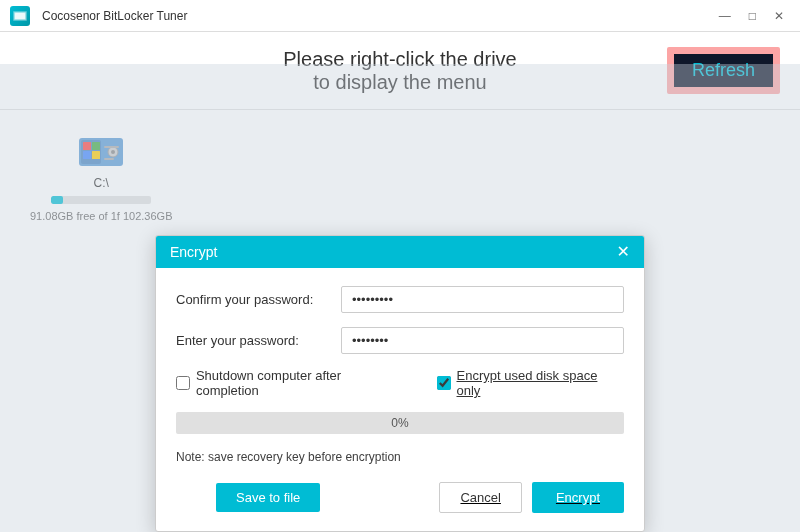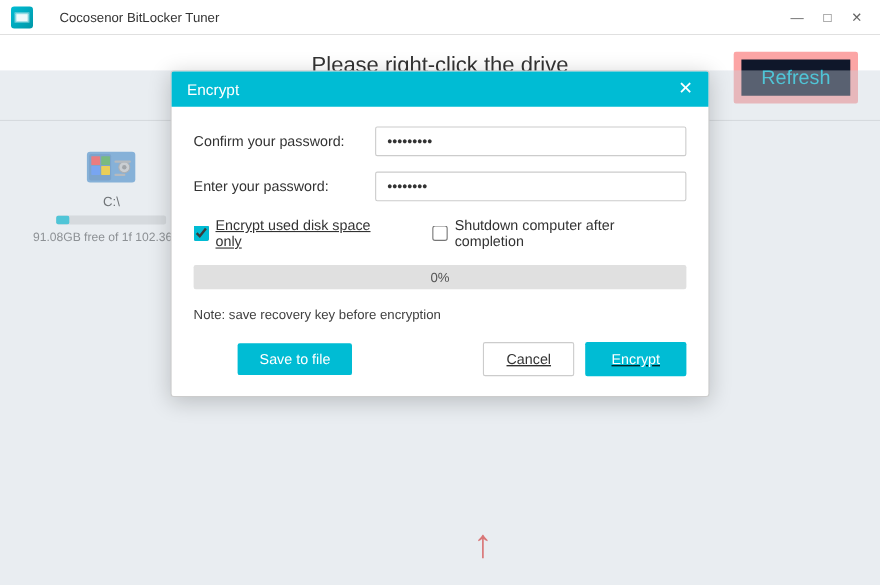--- a/index.html
+++ b/index.html
@@ -18,21 +18,21 @@
       height: 32px;
       display: flex;
       align-items: center;
       padding: 0 10px;
       border-bottom: 1px solid #ddd;
       justify-content: space-between;
     }
     .titlebar-left {
       display: flex;
       align-items: center;
-      gap: 24px;
+      gap: 12px;
     }
     .app-icon {
       width: 20px;
       height: 20px;
       background: linear-gradient(135deg, #00bcd4, #0097a7);
       border-radius: 3px;
       display: flex;
       align-items: center;
       justify-content: center;
       font-size: 10px;
@@ -129,21 +129,21 @@
     
     .overlay {
       position: absolute;
       top: 32px;
       left: 0;
       right: 0;
       bottom: 0;
       background: rgba(200, 210, 220, 0.4);
       z-index: 10;
       display: flex;
-      align-items: flex-start;
+      align-items: flex-end;
       justify-content: center;
     }
 
     
     .dialog {
       background: #fff;
       border: 1px solid #ccc;
       border-radius: 3px;
       width: 490px;
       box-shadow: 0 4px 20px rgba(0,0,0,0.2);
@@ -382,26 +382,26 @@
           <input type="password" class="form-input" value="123456789" style="">
         </div>
 
         <div class="form-row">
           <label class="form-label">Enter your password:</label>
           <input type="password" class="form-input" value="12345678" style="">
         </div>
 
         <div class="checkbox-row">
           <label class="checkbox-item">
+            <input type="checkbox" style="">
+            <span>Shutdown computer after completion</span>
+          </label>
+          <label class="checkbox-item">
             <input type="checkbox" checked="" style="">
             <span class="checkbox-label-underline">Encrypt used disk space only</span>
-          </label>
-          <label class="checkbox-item">
-            <input type="checkbox" style="">
-            <span>Shutdown computer after completion</span>
           </label>
         </div>
 
         <div class="progress-container">
           <div class="progress-bar">
             <div class="progress-fill" style="width: 0%"></div>
             <span class="progress-text">0%</span>
           </div>
         </div>
 

